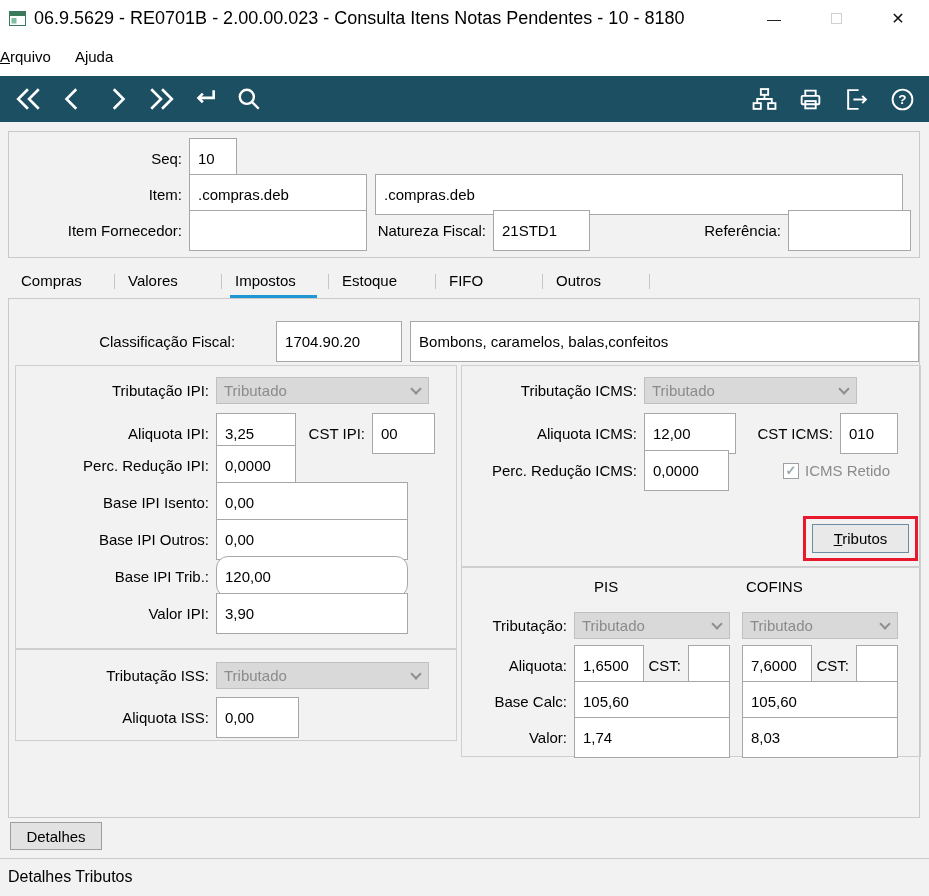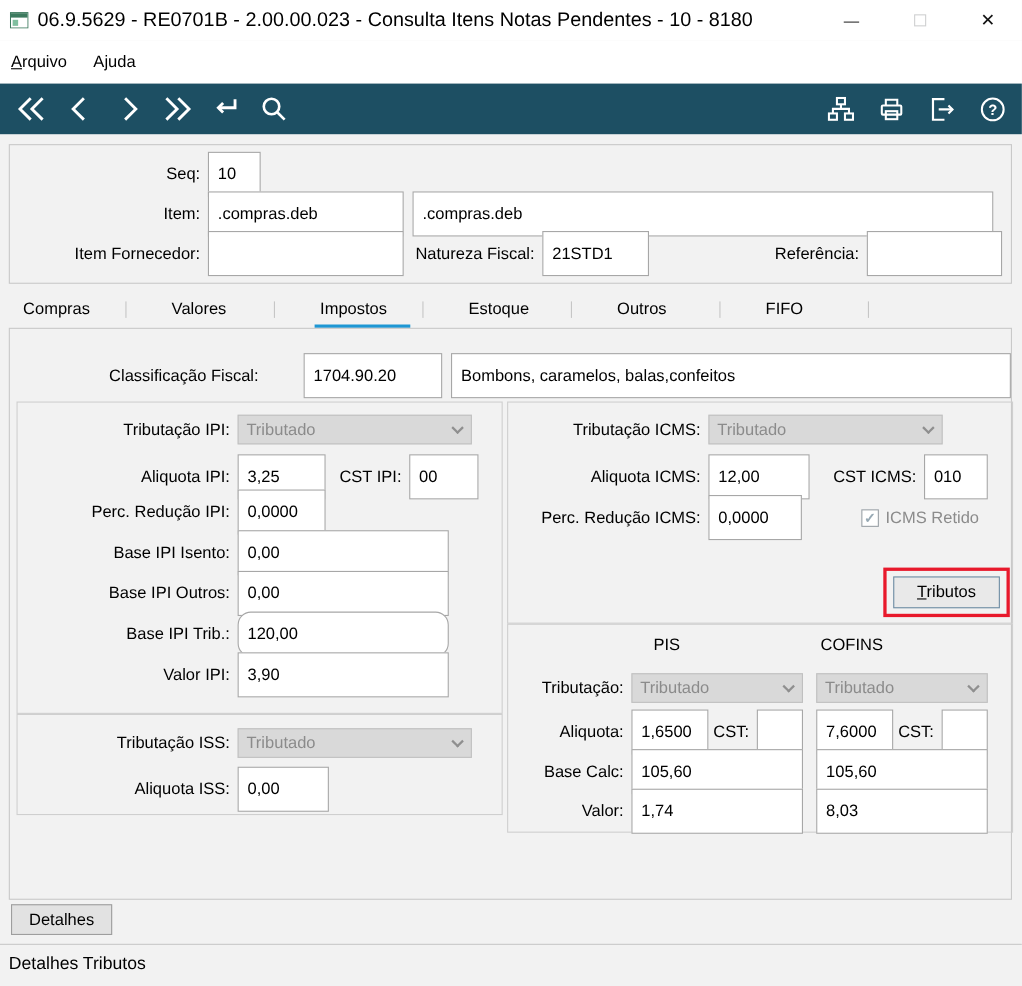--- a/index.html
+++ b/index.html
@@ -18,21 +18,21 @@
   .win-controls { margin-left:auto; display:flex; height:100%; }
   .win-btn { width:62px; height:100%; display:flex; align-items:center; justify-content:center; }
   .win-btn .minus { font-size:14px; color:#222; }
   .max-box { width:11px; height:11px; border:1px solid #cfd0d1; }
   .win-btn .x { font-size:16px; color:#111; }
 
   
   .menubar { position:absolute; top:37px; left:0; width:929px; height:39px;
     background:#fff; display:flex; align-items:center; }
   .menu-item { padding:0 12px; line-height:38px; }
-  .menu-item:first-child { padding-left:10px; }
+  .menu-item:first-child { padding-left:0; }
   .u { text-decoration:underline; }
 
   
   .toolbar { position:absolute; top:76px; left:0; width:929px; height:46px;
     background:#1d4f63; display:flex; align-items:center; }
   .tb-left { display:flex; align-items:center; gap:14px; padding-left:14px; }
   .tb-right { margin-left:auto; display:flex; align-items:center; gap:16px; padding-right:12px; }
   .tb-icon { width:30px; height:30px; display:flex; align-items:center; justify-content:center; }
   .tb-icon svg { display:block; }
 
@@ -47,21 +47,21 @@
 
   
   .header-box { position:absolute; left:8px; top:131px; width:912px; height:127px;
     border:1px solid #c9c9c9; padding-top:13px; }
   .hrow { display:flex; align-items:center; height:27px; margin-bottom:9px; }
   .h-lbl { width:180px; }
   .n-lbl { width:126px; }
   .r-lbl { width:96px; margin-left:102px; }
 
   
-  .tabs { position:absolute; left:8px; top:266px; width:912px; height:32px; display:flex;gap:28px; }
+  .tabs { position:absolute; left:8px; top:266px; width:912px; height:32px; display:flex; }
   .tab { width:107px; padding-left:13px; line-height:30px; position:relative; font-size:15px; }
   .tab .sep { position:absolute; right:0; top:8px; height:15px; width:1px; background:#c6c6c6; }
   .tab.active::after { content:""; position:absolute; left:8px; right:12px; bottom:0; height:3px; background:#1e97d4; }
 
   
   .content { position:absolute; left:8px; top:298px; width:912px; height:520px;
     border:1px solid #c9c9c9; }
   .classif { position:absolute; left:0; top:22px; width:100%; display:flex; align-items:center; }
   .classif .c-lbl { width:240px; }
 
@@ -213,22 +213,22 @@
     <span class="lblr r-lbl">Referência:</span>
     <input class="fld" style="width: 123px;" value="">
   </div>
 </div>
 
 <div class="tabs">
   <div class="tab"><span>Compras</span><span class="sep"></span></div>
   <div class="tab"><span>Valores</span><span class="sep"></span></div>
   <div class="tab active"><span>Impostos</span><span class="sep"></span></div>
   <div class="tab"><span>Estoque</span><span class="sep"></span></div>
+  <div class="tab"><span>FIFO</span><span class="sep"></span></div>
   <div class="tab"><span>Outros</span><span class="sep"></span></div>
-  <div class="tab"><span>FIFO</span><span class="sep"></span></div>
 </div>
 
 <div class="content">
 
   <div class="classif">
     <span class="lblr c-lbl">Classificação Fiscal:</span>
     <input class="fld" style="width: 126px; margin-left: 34px;" value="1704.90.20">
     <input class="fld" style="width: 524px; margin-left: 8px;" value="Bombons, caramelos, balas,confeitos">
   </div>
 

